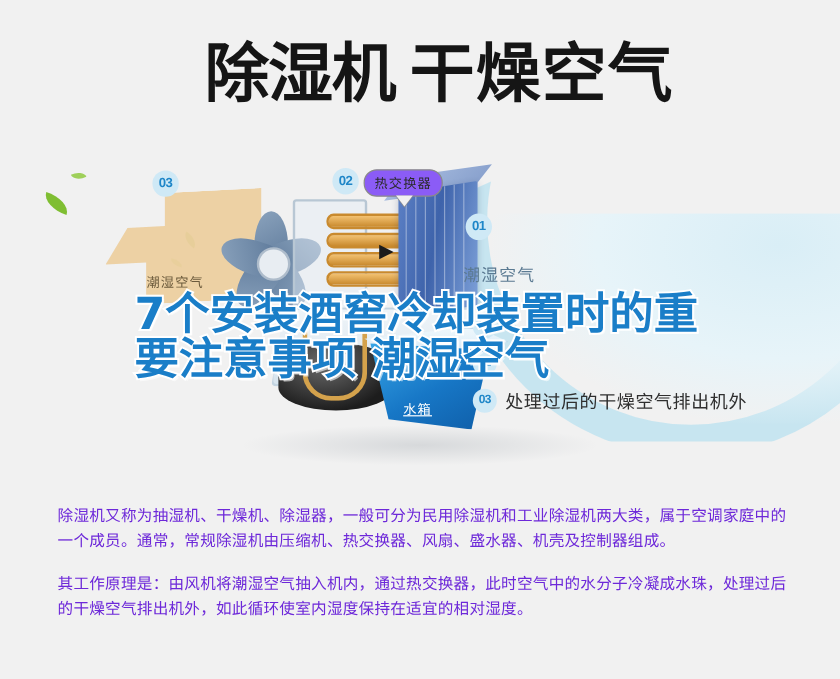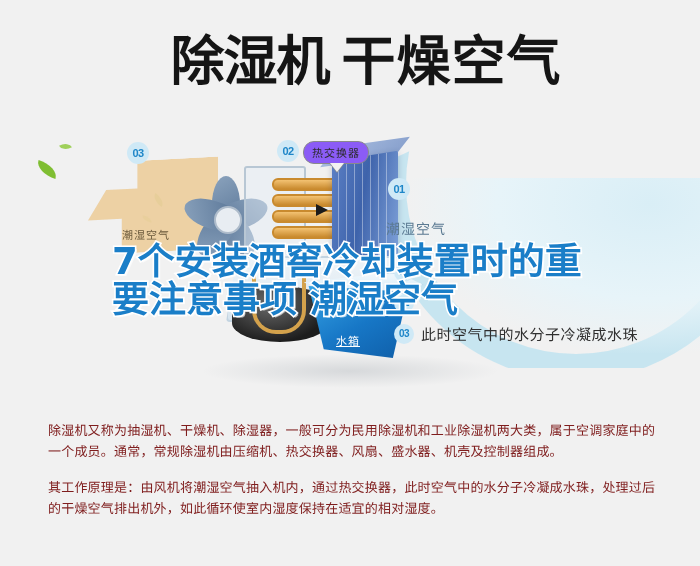--- a/index.html
+++ b/index.html
@@ -387,21 +387,21 @@
   
   .body-copy {
     position: absolute;
     left: 48px;
     top: 420px;
     width: 610px;
   }
   .para {
     font-size: 13px;
     line-height: 21px;
-    color: #7f1d1d;
+    color: #6d28d9;
     letter-spacing: .2px;
     font-family: "DejaVu Sans", "Liberation Sans", sans-serif;
     margin: 0;
   }
   .para + .para { margin-top: 15px; }
 </style>
 </head>
 <body>
 
 <div class="page">
@@ -471,21 +471,21 @@
 
   <div class="steps">
     <div class="step-row">
       <span class="step-badge">01</span>
     </div>
     <div class="step-row">
       <span class="step-badge">02</span>
     </div>
     <div class="step-row">
       <span class="step-badge">03</span>
-      <span class="step-text">此时空气中的水分子冷凝成水珠</span>
+      <span class="step-text">处理过后的干燥空气排出机外</span>
     </div>
   </div>
 
   <div class="headline">7个安装酒窖冷却装置时的重要注意事项 潮湿空气</div>
 
   <div class="body-copy">
     <p class="para">除湿机又称为抽湿机、干燥机、除湿器，一般可分为民用除湿机和工业除湿机两大类，属于空调家庭中的一个成员。通常，常规除湿机由压缩机、热交换器、风扇、盛水器、机壳及控制器组成。</p>
     <p class="para">其工作原理是：由风机将潮湿空气抽入机内，通过热交换器，此时空气中的水分子冷凝成水珠，处理过后的干燥空气排出机外，如此循环使室内湿度保持在适宜的相对湿度。</p>
   </div>
 

